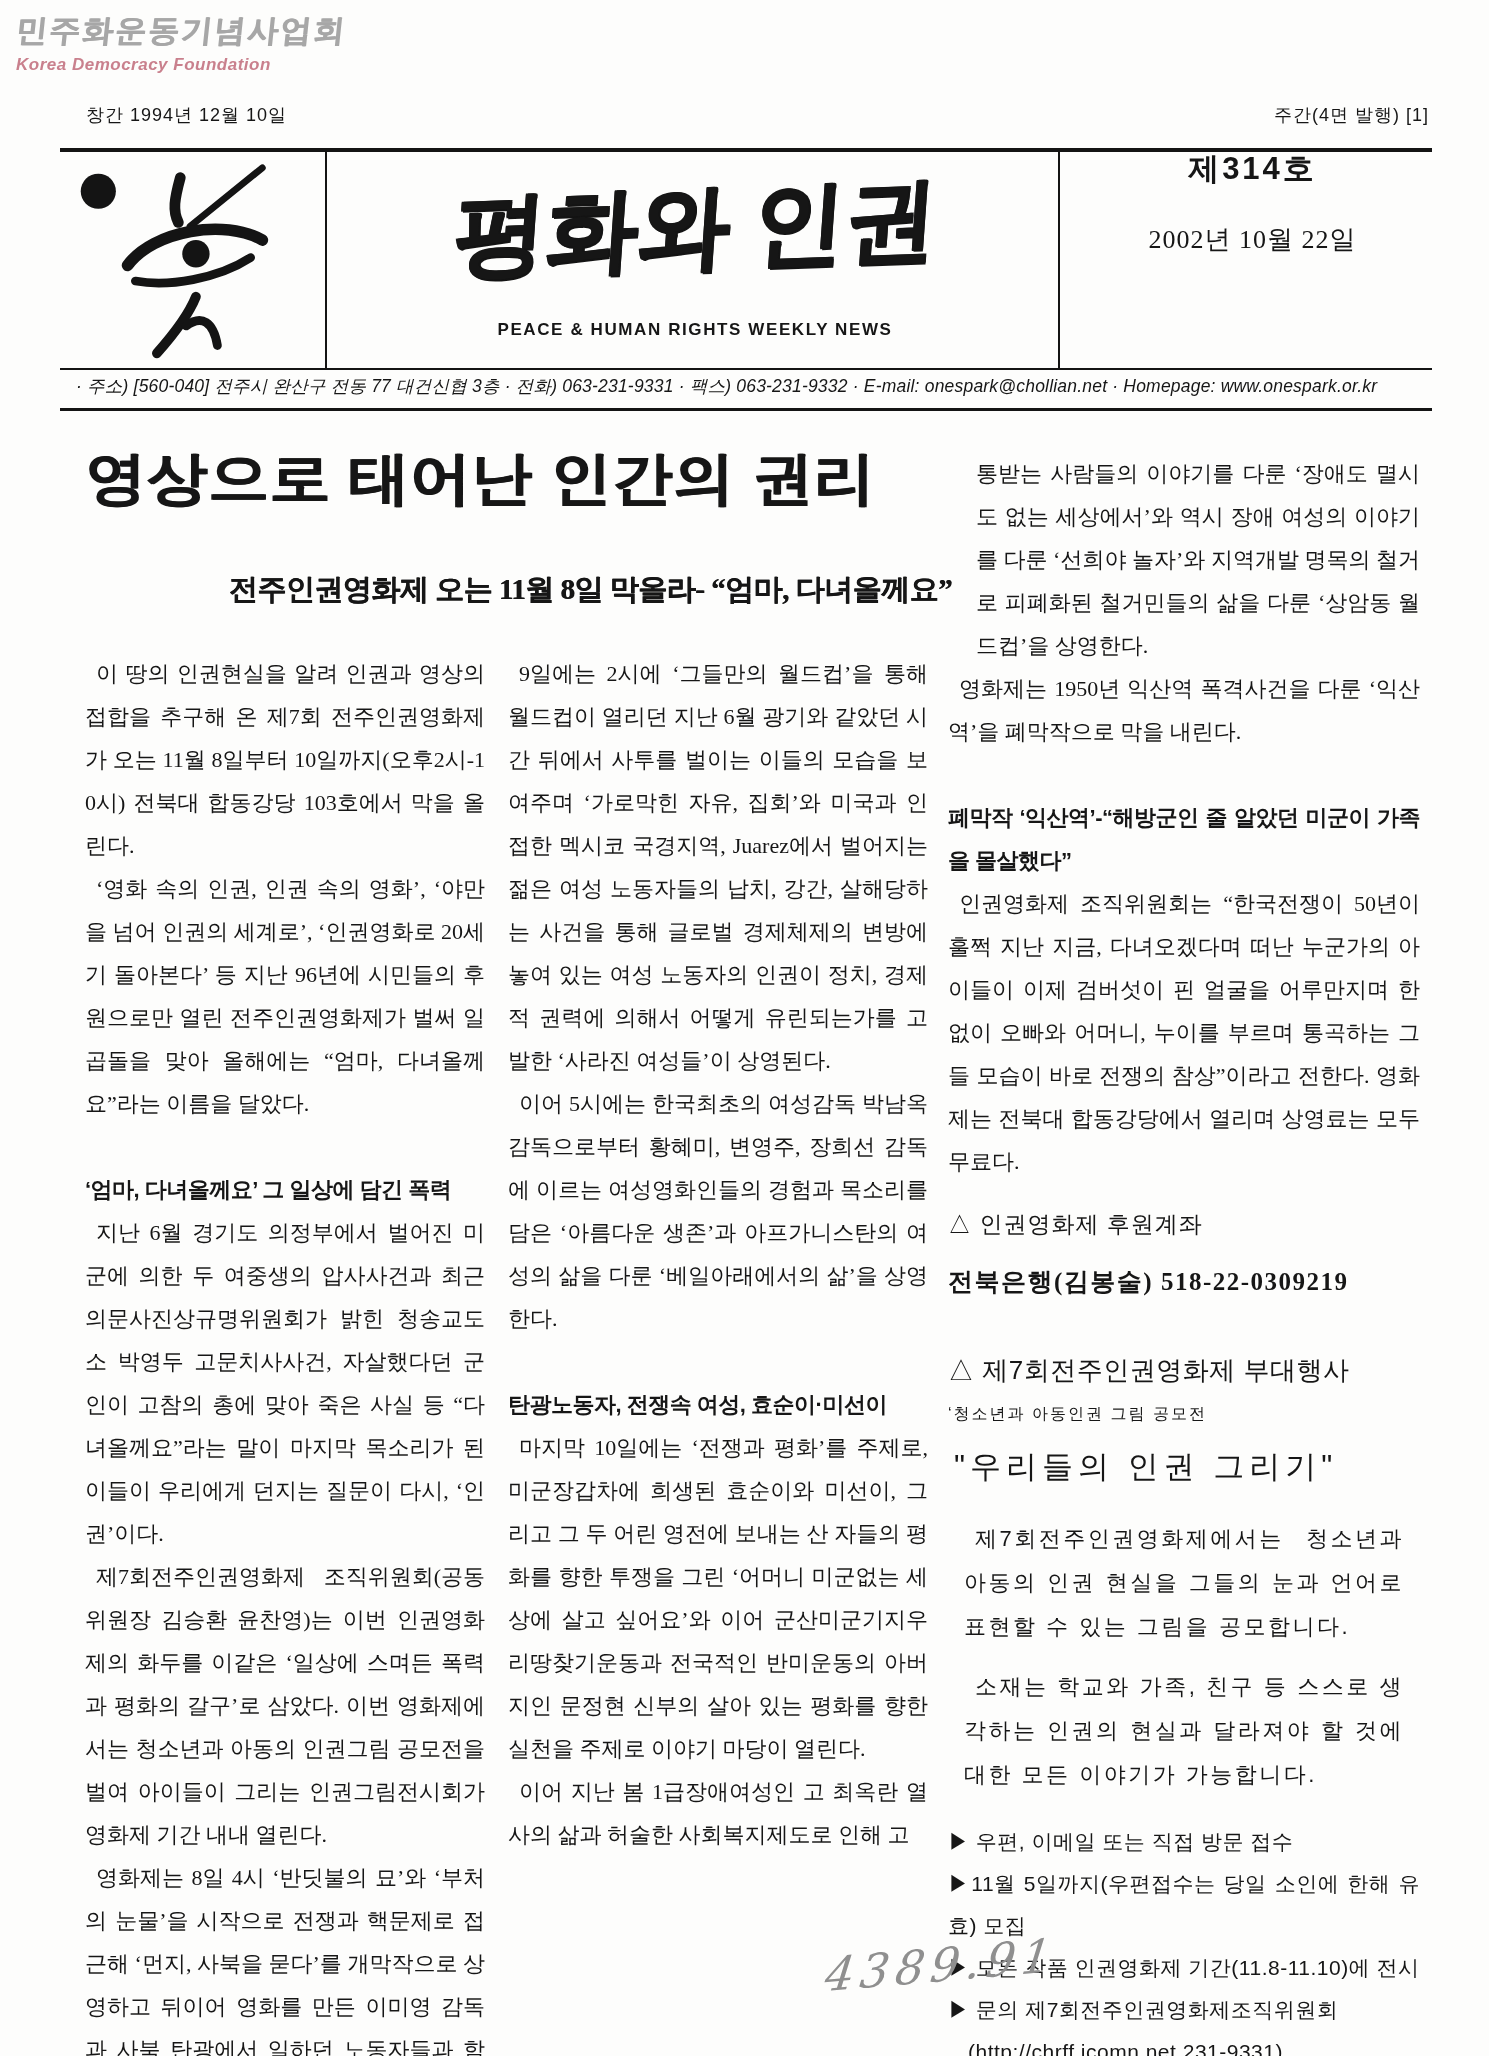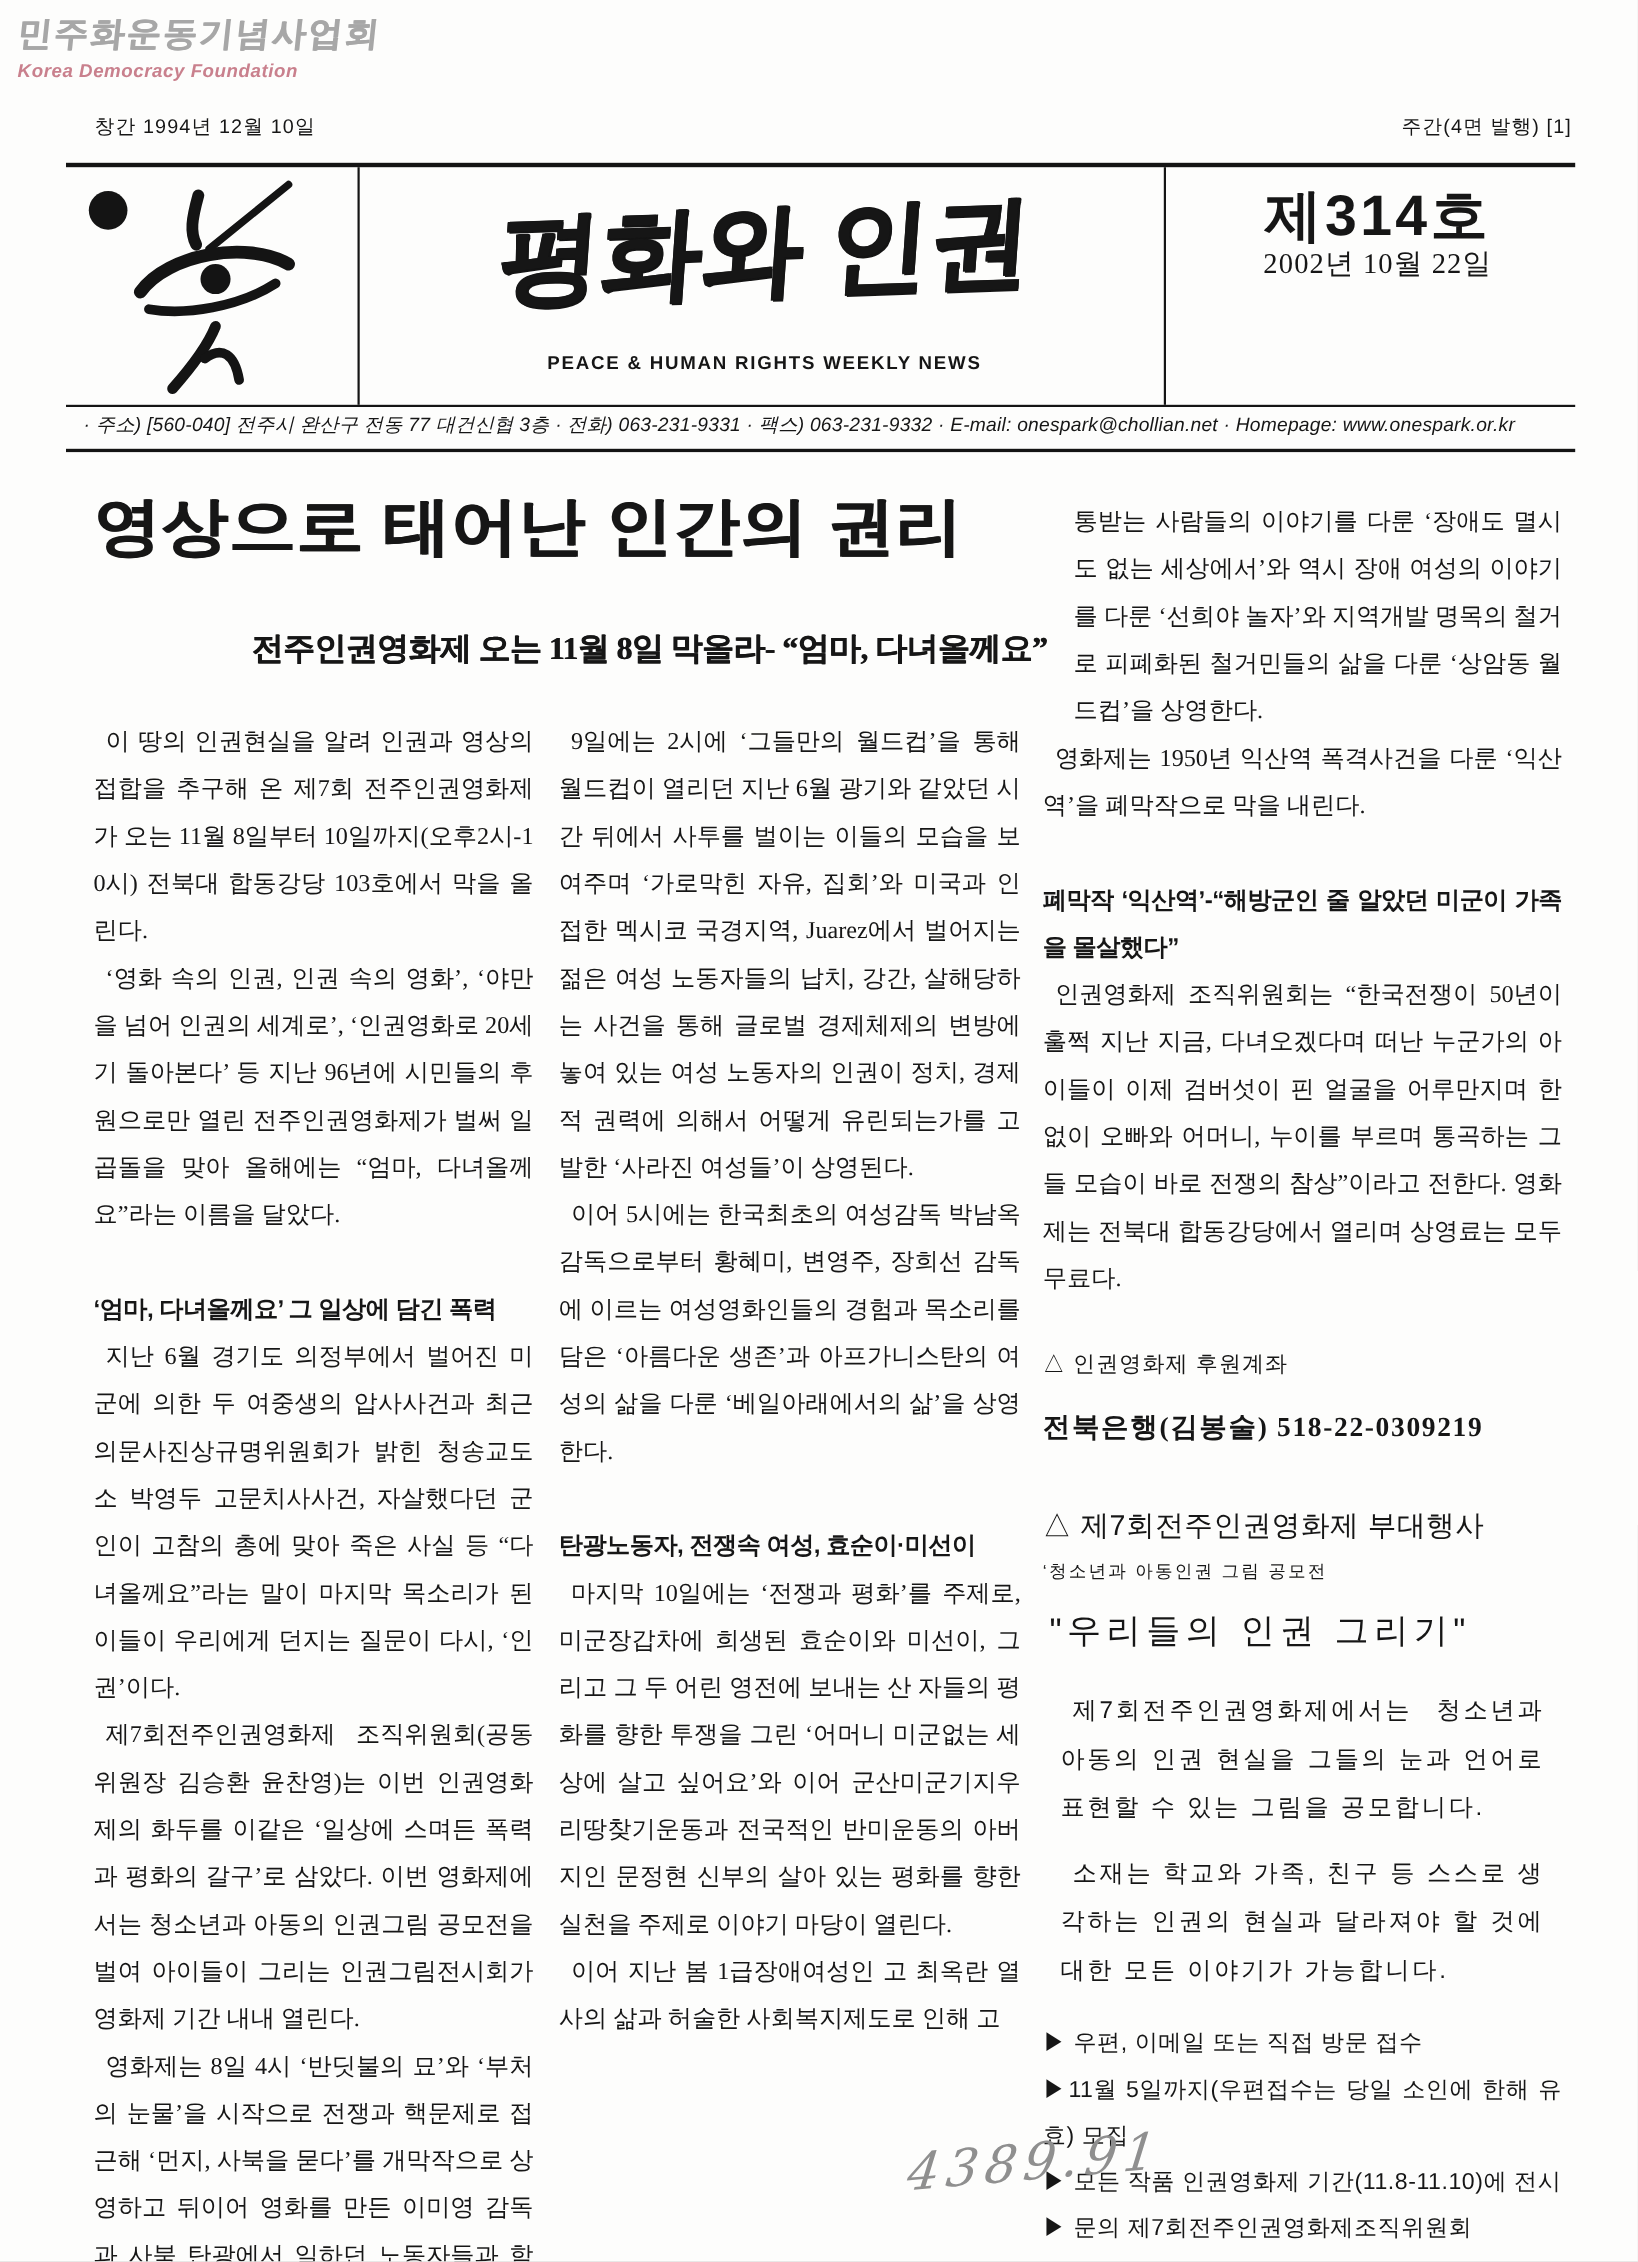--- a/index.html
+++ b/index.html
@@ -36,22 +36,22 @@
     font-size:92px;font-weight:900;line-height:150px;
     transform:rotate(-2deg) skewX(-6deg);
     text-shadow:2px 0 0 #141414,0 1px 0 #141414,2px 2px 0 #141414;
     white-space:nowrap;
   }
   .mast-tagline{
     position:absolute;left:332px;top:320px;width:726px;text-align:center;
     font-family:"Liberation Sans",sans-serif;font-weight:700;font-size:17px;
     letter-spacing:1.6px;
   }
-  .issue-no{position:absolute;left:1080px;top:162px;width:345px;text-align:center;
-    font-family:"Liberation Sans",sans-serif;font-weight:900;font-size:52px;letter-spacing:3px;}
+  .issue-no{position:absolute;left:1080px;top:148px;width:345px;text-align:center;
+    font-family:"Liberation Sans",sans-serif;font-weight:900;font-size:31px;letter-spacing:3px;}
   .issue-date{position:absolute;left:1080px;top:222px;width:345px;text-align:center;
     font-size:26px;letter-spacing:1px;}
   .issue-meta{position:absolute;left:1098px;top:262px;width:330px;
     font-family:"Liberation Sans",sans-serif;font-size:16.5px;line-height:30px;}
   .addr{
     position:absolute;left:76px;top:374px;width:1356px;
     font-family:"Liberation Sans",sans-serif;font-style:italic;font-size:17.5px;
     letter-spacing:0.2px;white-space:nowrap;
   }
   
@@ -70,21 +70,21 @@
   .col{position:absolute;font-size:22px;line-height:43px;text-align:justify;}
   #col1{left:85px;top:652px;width:400px;}
   #col2{left:508px;top:652px;width:420px;}
   #col3{left:948px;top:452px;width:472px;}
   .para{word-break:break-all;text-indent:11px;margin:0;}
   .para.noindent{text-indent:0;margin-left:28px;}
   .col-sub{
     font-family:"Liberation Sans",sans-serif;font-weight:700;margin:43px 0 0 0;
     word-break:break-all;letter-spacing:-0.5px;
   }
-  .acct-title{font-family:"Liberation Sans",sans-serif;font-size:20px;margin-top:36px;letter-spacing:1px;}
+  .acct-title{font-family:"Liberation Sans",sans-serif;font-size:23px;margin-top:20px;letter-spacing:1px;}
   .acct-num{font-size:25px;font-weight:600;margin-top:14px;letter-spacing:1.5px;}
   .event{margin-top:46px;font-family:"Liberation Sans",sans-serif;}
   .event-t1{font-size:26px;line-height:43px;letter-spacing:0.5px;}
   .event-t2{font-size:16px;line-height:43px;letter-spacing:2px;}
   .event-t3{font-size:31px;line-height:56px;letter-spacing:5px;margin:4px 0 22px 6px;white-space:nowrap;}
   .event-body{font-size:22px;line-height:44px;letter-spacing:2.5px;text-align:justify;
     word-break:break-all;text-indent:11px;margin:16px;}
   .event-bullets{margin-top:24px;font-size:21px;line-height:42px;letter-spacing:0.5px;}
   .event-bullets div{word-break:break-all;}
   .bullet-url{padding-left:20px;}

